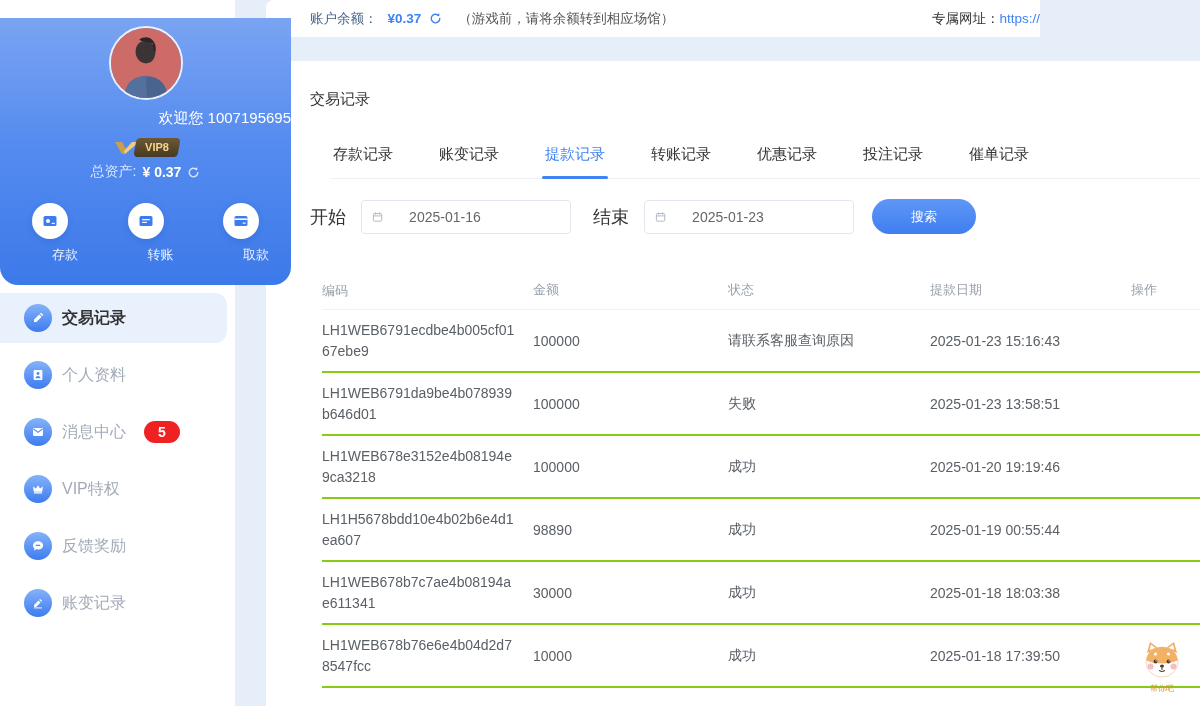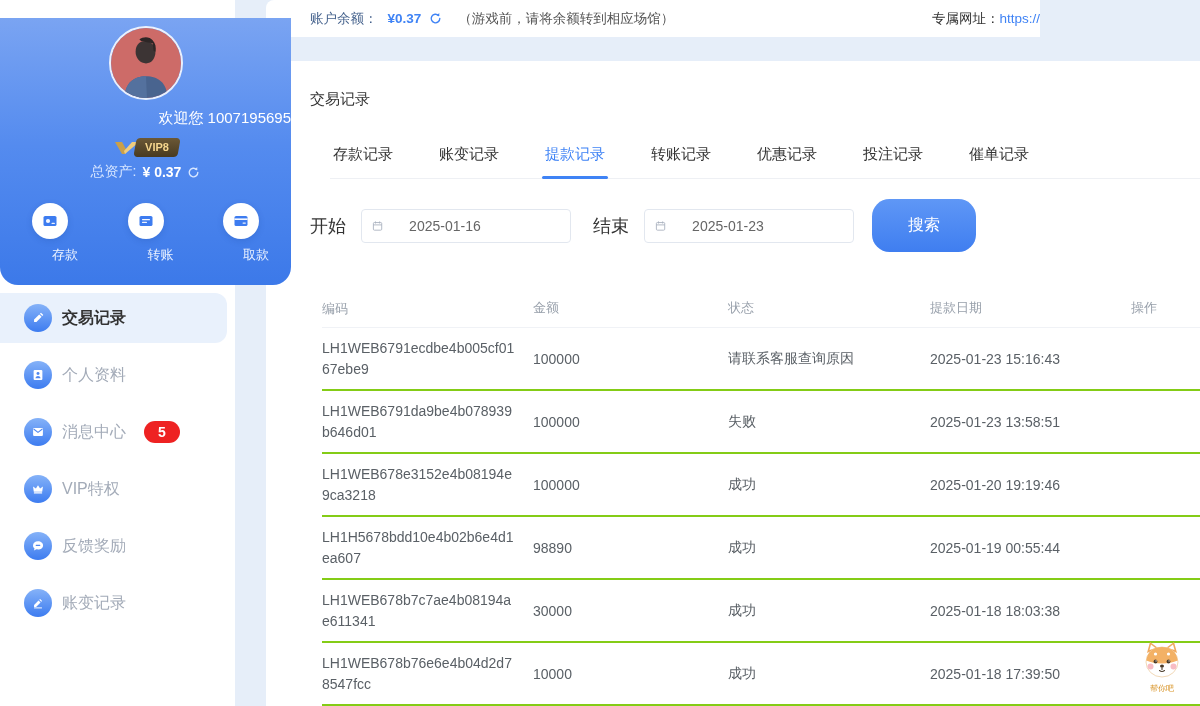--- a/index.html
+++ b/index.html
@@ -89,22 +89,22 @@
   .dbox{
     width:210px;height:34px;border:1px solid #e2e7ef;border-radius:4px;box-sizing:border-box;
     display:flex;align-items:center;padding:3px 10px;gap:24px;background:#fff;
   }
   .dbox input{
     border:none;outline:none;font-size:14px;color:#666;width:100%;
     font-family:"Liberation Sans","DejaVu Sans",sans-serif;background:transparent;
   }
   .gap2{margin-left:22px;}
   .search-btn{
-    margin-left:18px;width:104px;height:53px;border:none;border-radius:17.5px;
-    background:linear-gradient(180deg,#5f97f6,#3f7ef0);color:#fff;font-size:16px;cursor:pointer;
+    margin-left:18px;width:104px;height:35px;border:none;border-radius:17.5px;
+    background:linear-gradient(180deg,#5f97f6,#3f7ef0);color:#fff;font-size:13px;cursor:pointer;
     font-family:"Liberation Sans","DejaVu Sans",sans-serif;
   }
   
   .table{margin:37px 0 0 12px;width:878px;}
   .thead{display:flex;align-items:center;height:38px;border-bottom:1px solid #f0f2f6;
     color:#98a0ab;font-size:13px;}
   .trow{display:flex;align-items:center;min-height:61px;border-bottom:2px solid #84cc16;
     color:#5a6066;font-size:14px;}
   .c1{width:211px;padding-right:16px;box-sizing:border-box;word-break:break-all;line-height:21px;}
   .c2{width:195px;}

